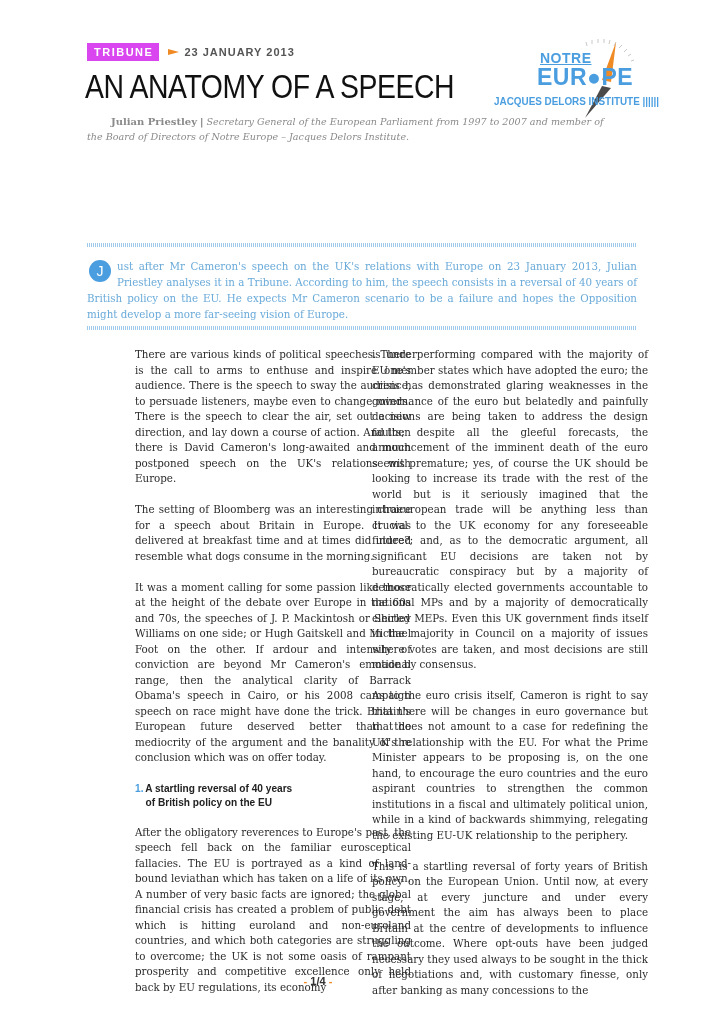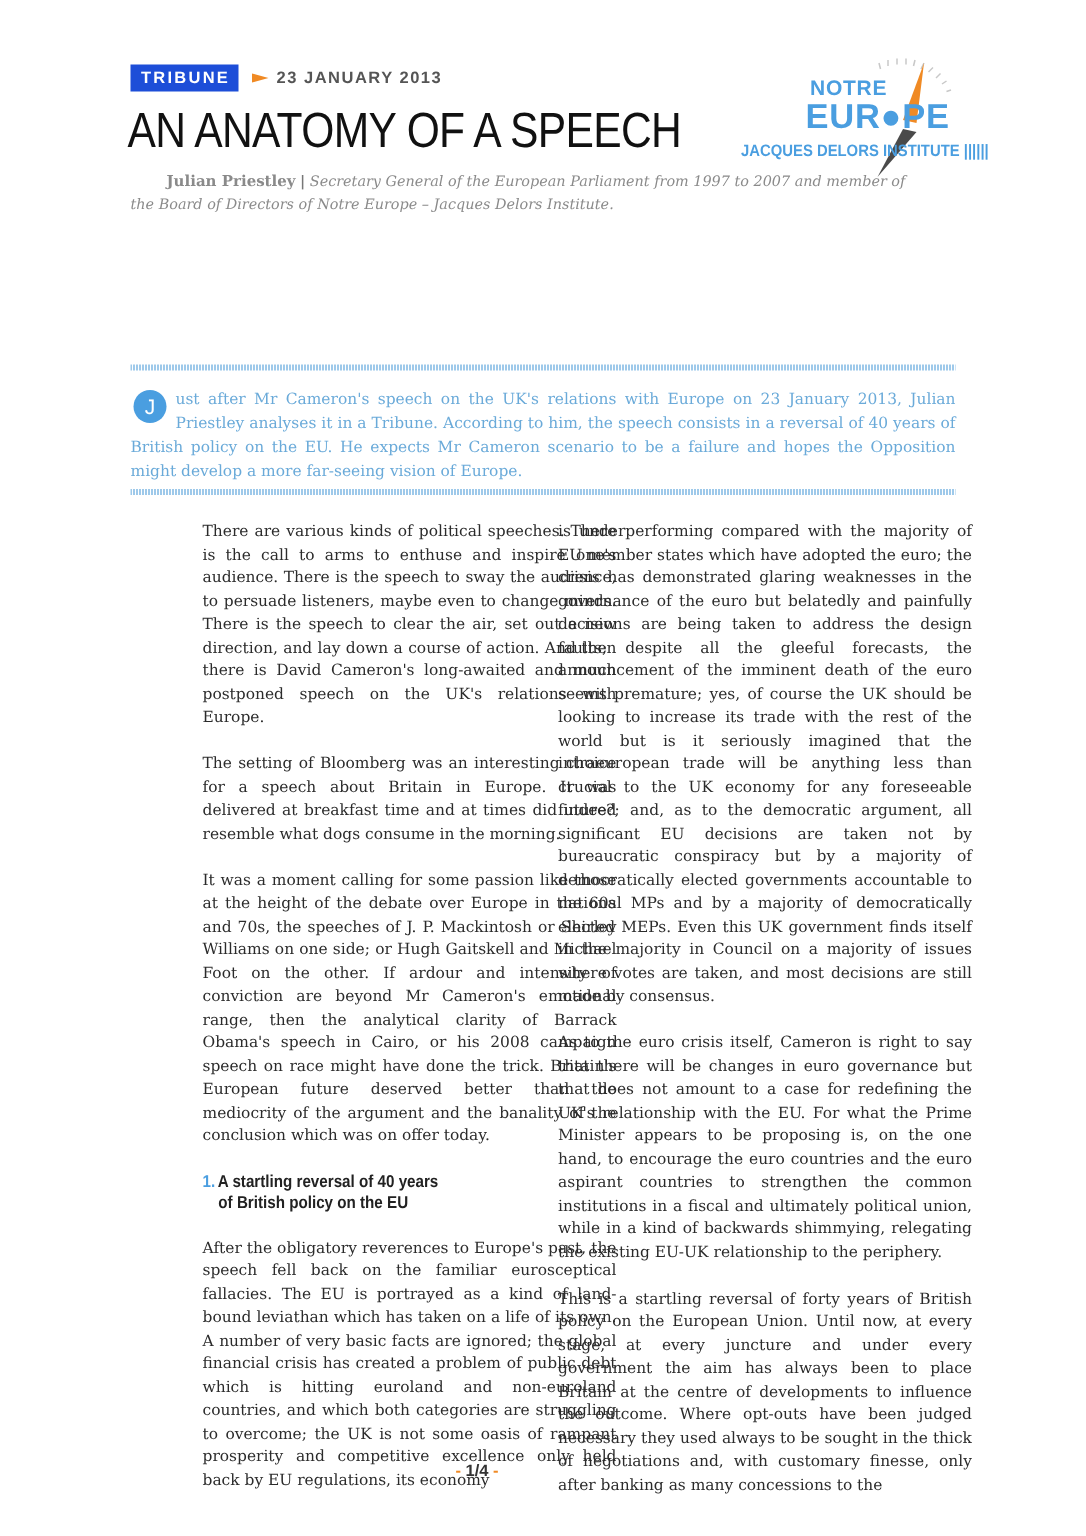--- a/index.html
+++ b/index.html
@@ -1,31 +1,31 @@
 <!DOCTYPE html>
 <html><head>
 <meta charset="utf-8">
 <style>
   html, body { margin: 0; padding: 0; background: #ffffff; }
   body { width: 724px; height: 1024px; position: relative; overflow: hidden; font-family: "DejaVu Serif", serif; color: #2b2b2b; }
 
   .header-tag { position: absolute; left: 87px; top: 43px; display: flex; align-items: center; }
-  .tribune-box { background: #1d4ed8; color: #ffffff; font-family: "Liberation Sans", sans-serif; font-weight: bold; font-size: 11px; letter-spacing: 1.5px; padding: 3px 6px 3px 7px; }
+  .tribune-box { background: #d946ef; color: #ffffff; font-family: "Liberation Sans", sans-serif; font-weight: bold; font-size: 11px; letter-spacing: 1.5px; padding: 3px 6px 3px 7px; }
   .date-arrow { margin-left: 9px; width: 0; height: 0; border-top: 3px solid transparent; border-bottom: 3px solid transparent; border-left: 11px solid #f08a24; }
   .date-text { margin-left: 5px; font-family: "Liberation Sans", sans-serif; font-weight: bold; font-size: 11px; letter-spacing: 1px; color: #555555; }
 
   .title { position: absolute; left: 85px; top: 68px; margin: 0; font-family: "Liberation Sans", sans-serif; font-weight: normal; font-size: 33px; letter-spacing: -0.5px; color: #111111; transform: scaleX(0.86); transform-origin: left center; white-space: nowrap; }
 
   .byline { position: absolute; left: 87px; top: 114px; width: 520px; font-size: 9.6px; line-height: 15px; color: #8a8a8a; }
   .byline .author { font-weight: bold; color: #8a8a8a; font-size: 10px; margin-left: 24px; }
   .byline .sep { color: #777; font-weight: bold; margin: 0 3px; }
   .byline .role { font-style: italic; }
 
   .logo { position: absolute; left: 486px; top: 34px; width: 200px; height: 90px; }
-  .logo .notre { position: absolute; left: 54px; top: 16px; font-family: "Liberation Sans", sans-serif; font-weight: bold; font-size: 14px; color: #4a9ee0; letter-spacing: 0.5px; }
+  .logo .notre { position: absolute; left: 54px; top: 16px; font-family: "Liberation Sans", sans-serif; font-weight: bold; font-size: 14px; color: #4a9ee0; letter-spacing: 0.5px; text-decoration: underline; }
   .logo .europe { position: absolute; left: 51px; top: 30px; font-family: "Liberation Sans", sans-serif; font-weight: bold; font-size: 23px; color: #4a9ee0; letter-spacing: 0.5px; }
   .logo .institute { position: absolute; left: 8px; top: 61px; font-family: "Liberation Sans", sans-serif; font-weight: bold; font-size: 11px; color: #4a9ee0; white-space: nowrap; transform: scaleX(0.9); transform-origin: left center; }
   .logo svg { position: absolute; left: 0; top: 0; }
 
   .rule { position: absolute; left: 87px; width: 550px; height: 4px; background: repeating-linear-gradient(90deg, #9ec9ea 0 1px, transparent 1px 2px); }
   .rule.top { top: 243px; }
   .rule.bottom { top: 326px; }
 
   .intro { position: absolute; left: 87px; top: 258px; width: 550px; font-size: 10.3px; line-height: 16px; color: #6aaad9; text-align: justify; }
   .dropcap { float: left; width: 22px; height: 22px; border-radius: 50%; background: #4a9ee0; color: #ffffff; font-family: "Liberation Sans", sans-serif; font-size: 14px; line-height: 22px; text-align: center; margin: 2px 6px 0 2px; }

